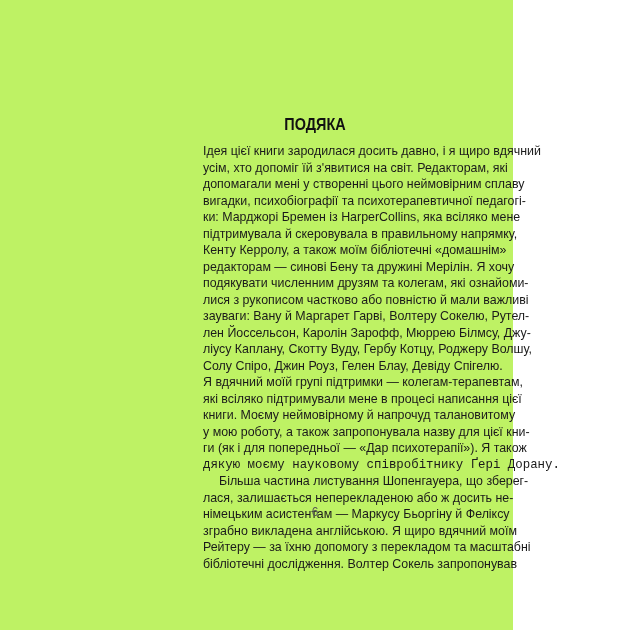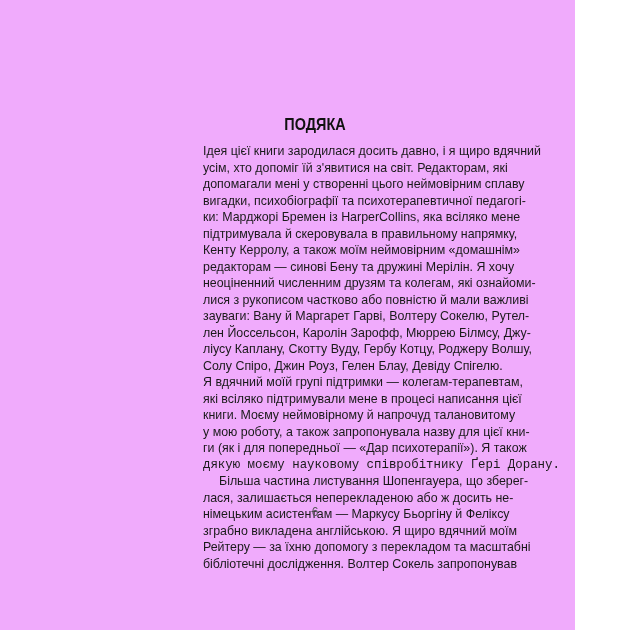--- a/index.html
+++ b/index.html
@@ -1,17 +1,17 @@
 <!DOCTYPE html>
 <html><head>
 <meta charset="utf-8">
 <style>
   html, body { margin:0; padding:0; background:#ffffff; }
   body { width:630px; height:630px; position:relative; overflow:hidden; }
-  .page { position:absolute; left:0; top:0; width:575px; height:630px; background:#f0abfc; }
+  .page { position:absolute; left:0; top:0; width:513px; height:630px; background:#bef264; }
   .title {
     position:absolute; left:0; width:630px; top:115px; text-align:center;
     font-family:"Liberation Sans", sans-serif; font-weight:bold; font-size:17px;
     color:#111; letter-spacing:0px; transform:scaleX(0.85);
   }
   .body-text {
     position:absolute; left:187px; top:143px; width:262px;
     font-family:"Liberation Sans", sans-serif; font-size:12.4px; line-height:16.5px;
     color:#1a1a1a;
     margin-left:16px;
@@ -31,23 +31,23 @@
   <div class="title">ПОДЯКА</div>
 
   <div class="body-text">
     <div>
       <span class="line">Ідея цієї книги зародилася досить давно, і я щиро вдячний</span>
       <span class="line">усім, хто допоміг їй з'явитися на світ. Редакторам, які</span>
       <span class="line">допомагали мені у створенні цього неймовірним сплаву</span>
       <span class="line">вигадки, психобіографії та психотерапевтичної педагогі-</span>
       <span class="line">ки: Марджорі Бремен із HarperCollins, яка всіляко мене</span>
       <span class="line">підтримувала й скеровувала в правильному напрямку,</span>
-      <span class="line">Кенту Керролу, а також моїм неймовірним «домашнім»</span>
+      <span class="line">Кенту Керролу, а також моїм бібліотечні «домашнім»</span>
       <span class="line">редакторам — синові Бену та дружині Мерілін. Я хочу</span>
-      <span class="line">неоціненний численним друзям та колегам, які ознайоми-</span>
+      <span class="line">подякувати численним друзям та колегам, які ознайоми-</span>
       <span class="line">лися з рукописом частково або повністю й мали важливі</span>
       <span class="line">зауваги: Вану й Маргарет Гарві, Волтеру Сокелю, Рутел-</span>
       <span class="line">лен Йоссельсон, Каролін Зарофф, Мюррею Білмсу, Джу-</span>
       <span class="line">ліусу Каплану, Скотту Вуду, Гербу Котцу, Роджеру Волшу,</span>
       <span class="line">Солу Спіро, Джин Роуз, Гелен Блау, Девіду Спігелю.</span>
       <span class="line">Я вдячний моїй групі підтримки — колегам-терапевтам,</span>
       <span class="line">які всіляко підтримували мене в процесі написання цієї</span>
       <span class="line">книги. Моєму неймовірному й напрочуд талановитому</span>
       <span class="line">у мою роботу, а також запропонувала назву для цієї кни-</span>
       <span class="line">ги (як і для попередньої — «Дар психотерапії»). Я також</span>

